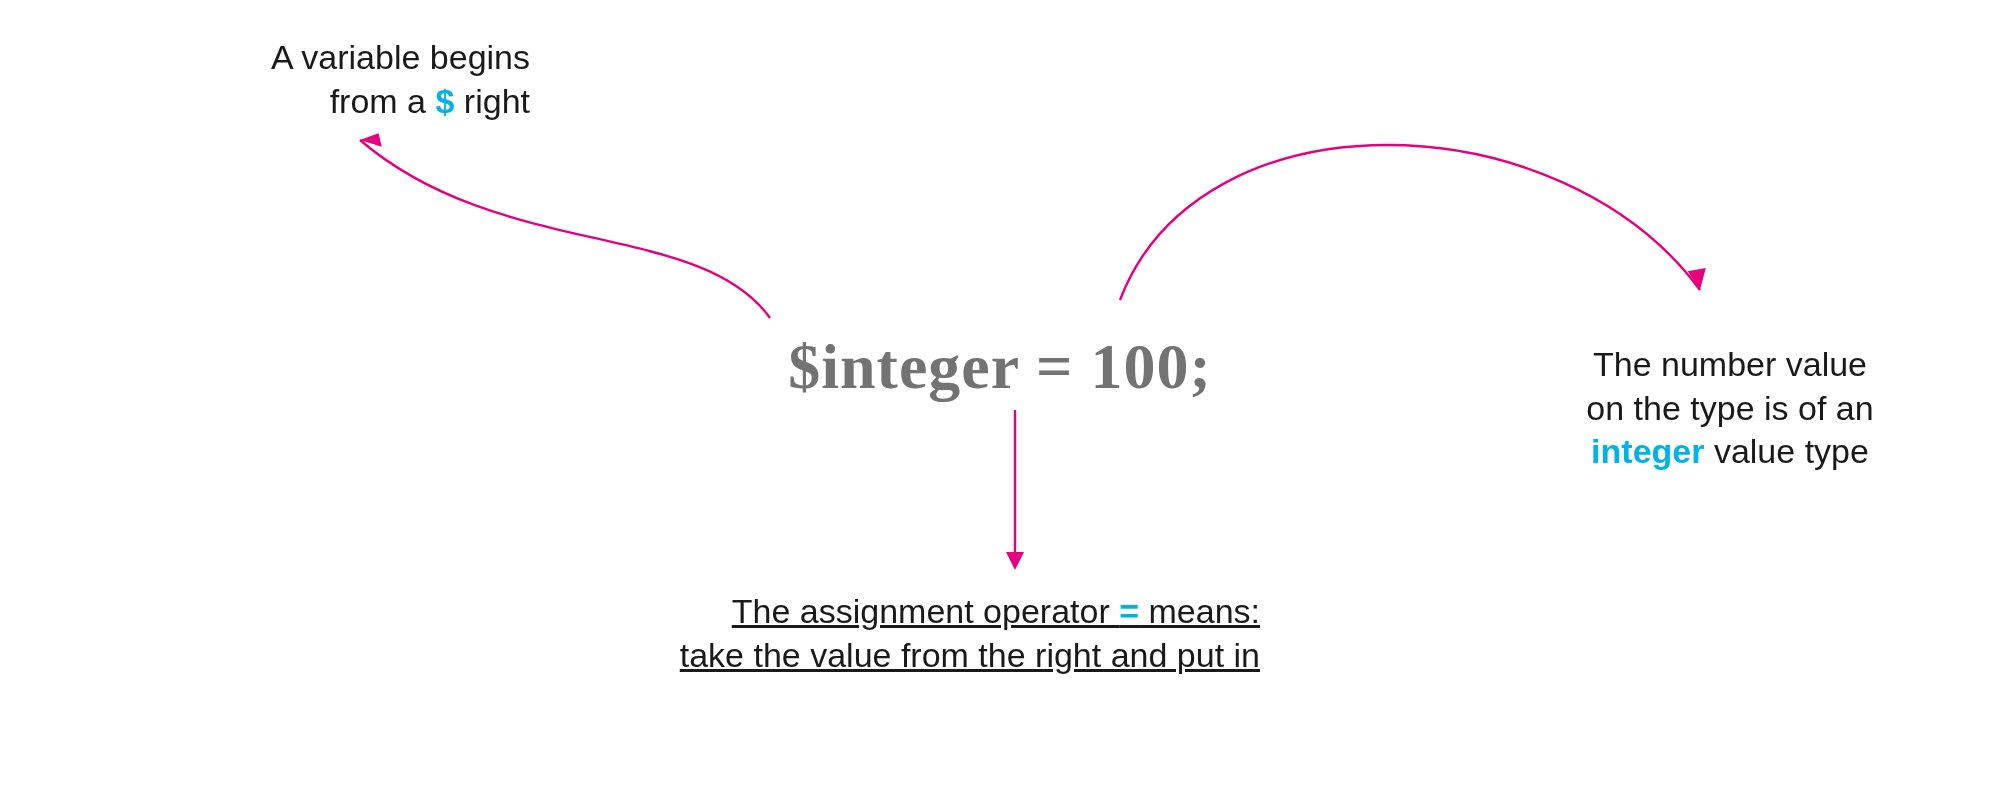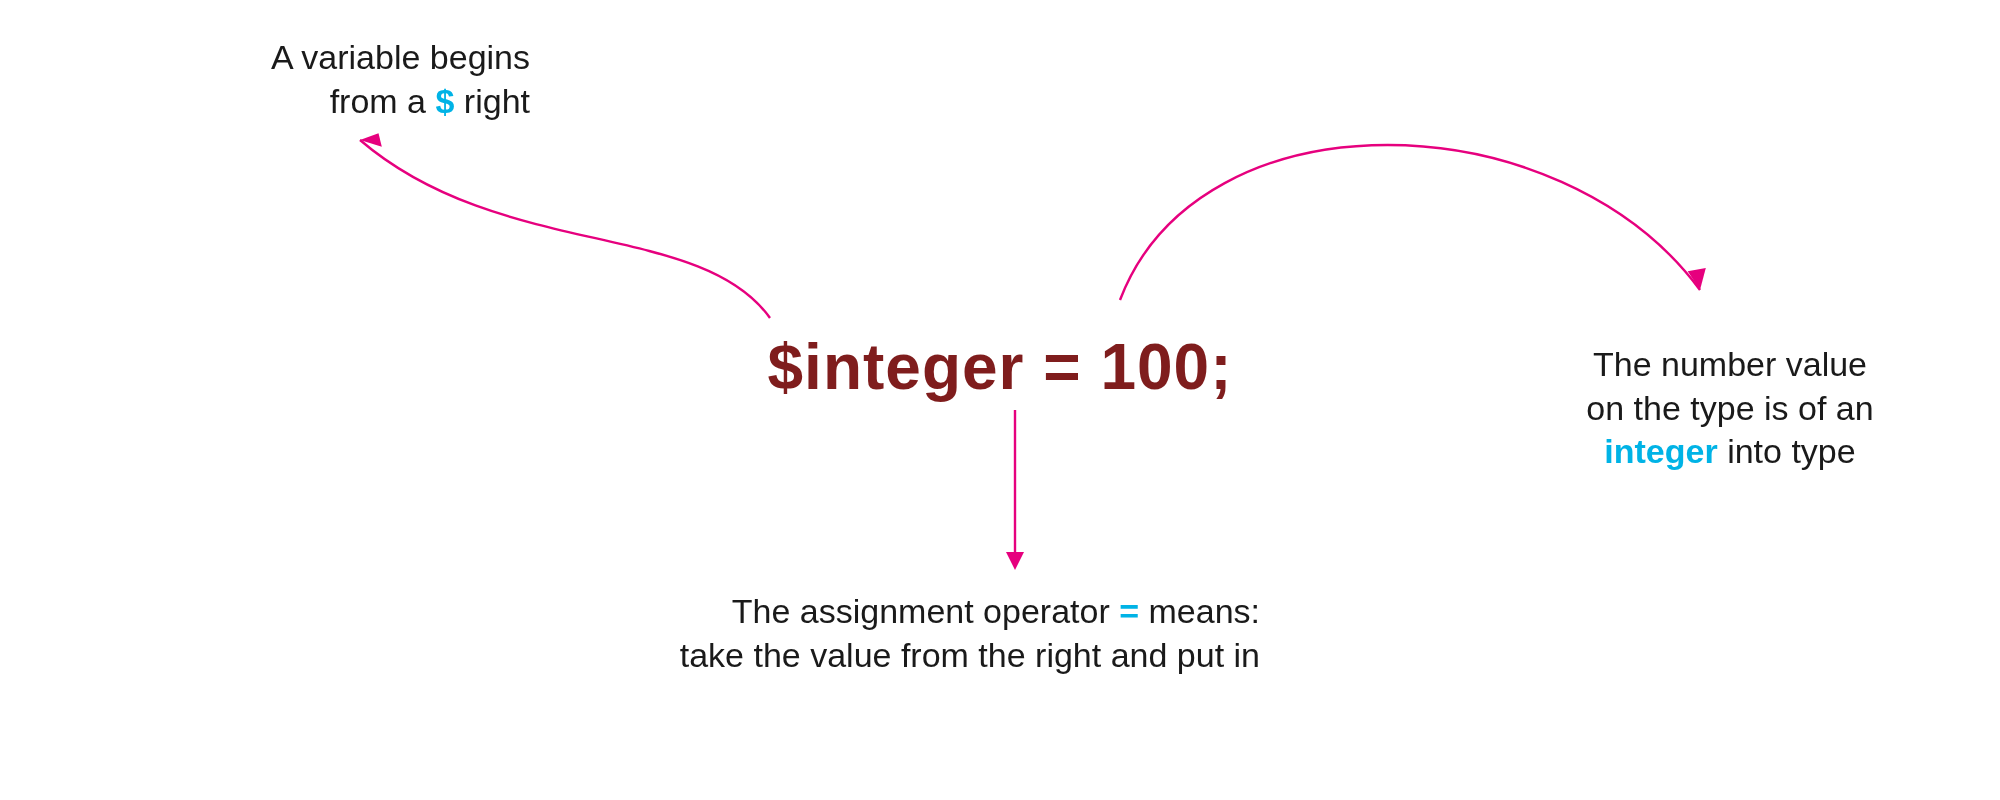--- a/index.html
+++ b/index.html
@@ -15,42 +15,42 @@
   .stage {
     position: relative;
     width: 2000px;
     height: 800px;
   }
   .code-line {
     position: absolute;
     left: 50%;
     top: 330px;
     transform: translateX(-50%);
-    font-family: Liberation Sans, sans-serif;
+    font-family: Liberation Serif, serif;
     font-size: 64px;
     font-weight: 700;
     letter-spacing: 1px;
-    color: #7f1d1d;
+    color: #737373;
     white-space: nowrap;
   }
   .annotation {
     position: absolute;
     font-size: 34px;
     line-height: 1.28;
     color: #1a1a1a;
     text-align: right;
     font-weight: 400;
   }
   .annotation .accent-cyan {
     color: #00b3e6;
     font-weight: 700;
   }
   #ann-variable { left: 190px; top: 36px; width: 340px; }
   #ann-datatype { left: 1530px; top: 315px; width: 400px; text-align: center; margin-top: 28px; }
-  #ann-assignment { left: 560px; top: 590px; width: 700px; }
+  #ann-assignment { left: 560px; top: 590px; width: 700px; text-decoration: underline; }
   svg.arrows {
     position: absolute;
     left: 0; top: 0;
     width: 2000px; height: 800px;
     pointer-events: none;
   }
   .stroke-pink { stroke: #e6007e; fill: none; stroke-width: 2.4; }
   .fill-pink { fill: #e6007e; }
 </style>
 </head>
@@ -61,21 +61,21 @@
   <div class="code-line">$integer = 100;</div>
 
   <div id="ann-variable" class="annotation">
     <span>A variable begins</span><br>
     <span>from a </span><span class="accent-cyan">$</span><span> right</span>
   </div>
 
   <div id="ann-datatype" class="annotation">
     <span>The number value</span><br>
     <span>on the type is of an</span><br>
-    <span class="accent-cyan">integer</span><span> into type</span>
+    <span class="accent-cyan">integer</span><span> value type</span>
   </div>
 
   <div id="ann-assignment" class="annotation">
     <span>The assignment operator </span><span class="accent-cyan">=</span><span> means:</span><br>
     <span>take the value from the right and put in</span><br>
   </div>
 
   <svg class="arrows" viewBox="0 0 2000 800">
 
     <g>

